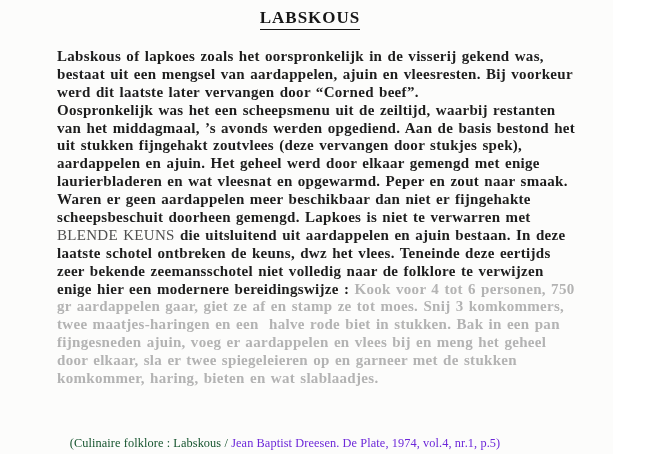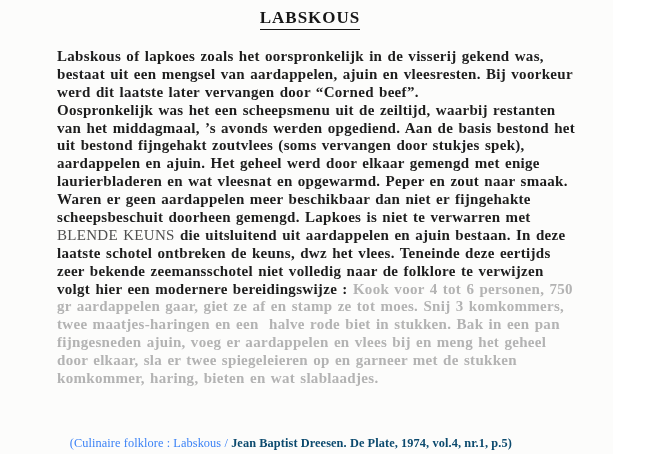--- a/index.html
+++ b/index.html
@@ -60,52 +60,52 @@
   }
   .footer {
     position: absolute;
     left: 57px;
     top: 421px;
     font-size: 12.3px;
     letter-spacing: 0.1px;
     white-space: pre;
   }
   .footer .cite-label {
-    color: #3b82f6;
+    color: #14532d;
     font-weight: 400;
   }
   .footer .cite-ref {
-    color: #0c4a6e;
-    font-weight: 700;
+    color: #6d28d9;
+    font-weight: 400;
   }
 </style>
 </head>
 <body>
 
 <div class="page">
 
   <div class="title-wrap">
     <span class="doc-title">LABSKOUS</span>
   </div>
 
   <div class="doc-body">
     <div class="line"><span class="ink">Labskous of lapkoes zoals het oorspronkelijk in de visserij gekend was,</span></div>
     <div class="line"><span class="ink">bestaat uit een mengsel van aardappelen, ajuin en vleesresten. Bij voorkeur</span></div>
     <div class="line"><span class="ink">werd dit laatste later vervangen door “Corned beef”.</span></div>
     <div class="line"><span class="ink">Oospronkelijk was het een scheepsmenu uit de zeiltijd, waarbij restanten</span></div>
     <div class="line"><span class="ink">van het middagmaal, ’s avonds werden opgediend. Aan de basis bestond het</span></div>
-    <div class="line"><span class="ink">uit bestond fijngehakt zoutvlees (soms vervangen door stukjes spek),</span></div>
+    <div class="line"><span class="ink">uit stukken fijngehakt zoutvlees (deze vervangen door stukjes spek),</span></div>
     <div class="line"><span class="ink">aardappelen en ajuin. Het geheel werd door elkaar gemengd met enige</span></div>
     <div class="line"><span class="ink">laurierbladeren en wat vleesnat en opgewarmd. Peper en zout naar smaak.</span></div>
     <div class="line"><span class="ink">Waren er geen aardappelen meer beschikbaar dan niet er fijngehakte</span></div>
     <div class="line"><span class="ink">scheepsbeschuit doorheen gemengd. Lapkoes is niet te verwarren met</span></div>
     <div class="line"><span class="caps">BLENDE KEUNS</span><span class="ink"> die uitsluitend uit aardappelen en ajuin bestaan. In deze</span></div>
     <div class="line"><span class="ink">laatste schotel ontbreken de keuns, dwz het vlees. Teneinde deze eertijds</span></div>
     <div class="line"><span class="ink">zeer bekende zeemansschotel niet volledig naar de folklore te verwijzen</span></div>
-    <div class="line"><span class="ink">volgt hier een modernere bereidingswijze : </span><span class="faded">Kook voor 4 tot 6 personen, 750</span></div>
+    <div class="line"><span class="ink">enige hier een modernere bereidingswijze : </span><span class="faded">Kook voor 4 tot 6 personen, 750</span></div>
     <div class="line"><span class="faded">gr aardappelen gaar, giet ze af en stamp ze tot moes. Snij 3 komkommers,</span></div>
     <div class="line"><span class="faded">twee maatjes-haringen en een  halve rode biet in stukken. Bak in een pan</span></div>
     <div class="line"><span class="faded">fijngesneden ajuin, voeg er aardappelen en vlees bij en meng het geheel</span></div>
     <div class="line"><span class="faded">door elkaar, sla er twee spiegeleieren op en garneer met de stukken</span></div>
     <div class="line"><span class="faded">komkommer, haring, bieten en wat slablaadjes.</span></div>
   </div>
 
   <div class="footer">
     <span class="cite-label">(Culinaire folklore : Labskous / </span><span class="cite-ref">Jean Baptist Dreesen. De Plate, 1974, vol.4, nr.1, p.5)</span>
   </div>

